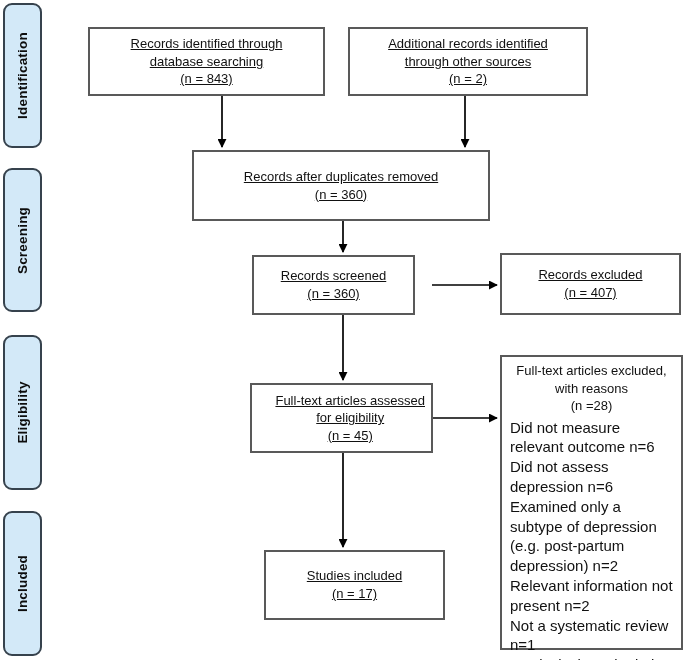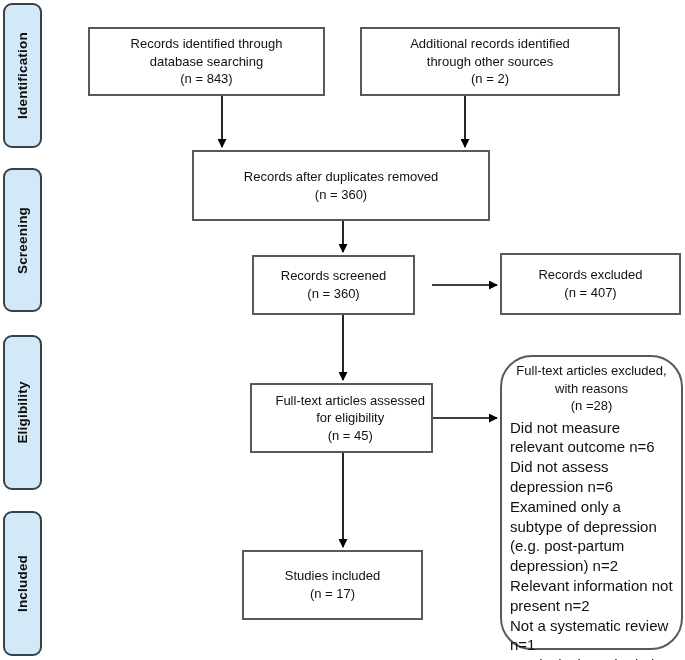--- a/index.html
+++ b/index.html
@@ -41,36 +41,35 @@
     background: #ffffff;
     border: 2px solid #595959;
     box-sizing: border-box;
     display: flex;
     align-items: center;
     justify-content: center;
     text-align: center;
     font-size: 13px;
     line-height: 1.35;
   }
-  .node .node-text { white-space: pre-line; padding: 2px 6px; }
+  .node .node-text { white-space: pre-line; padding: 2px 6px; text-decoration: underline; }
   
   .n-identified   { left: 88px;  top: 27px;  width: 237px; height: 69px; }
-  .n-additional   { left: 360px; top: 27px;  width: 260px; height: 69px; }
+  .n-additional   { left: 348px; top: 27px;  width: 240px; height: 69px; }
   .n-duplicates   { left: 192px; top: 150px; width: 298px; height: 71px; }
   .n-screened     { left: 252px; top: 255px; width: 163px; height: 60px; }
   .n-excluded     { left: 500px; top: 253px; width: 181px; height: 62px; }
   .n-fulltext     { left: 250px; top: 383px; width: 183px; height: 70px; justify-content: flex-end; }
   .n-ftexcluded   {
     left: 500px; top: 355px; width: 183px; height: 295px;
     flex-direction: column;
     align-items: stretch;
     justify-content: flex-start;
-    border-radius: 32px;
   }
-  .n-included     { left: 242px; top: 550px; width: 181px; height: 70px; }
+  .n-included     { left: 264px; top: 550px; width: 181px; height: 70px; }
   .ft-heading {
     white-space: pre-line;
     text-align: center;
     font-size: 13px;
     line-height: 1.35;
     padding: 5px 4px 2px 4px;
   }
   .ft-reasons {
     white-space: pre-line;
     text-align: left;

